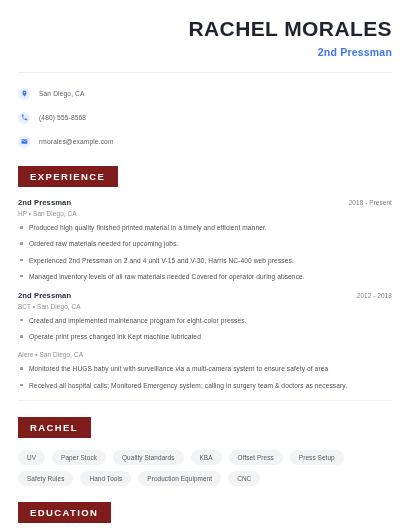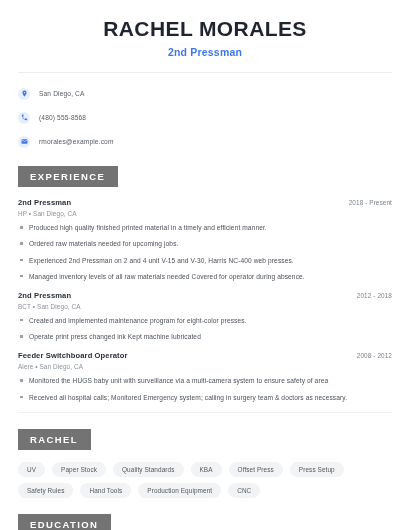--- a/index.html
+++ b/index.html
@@ -18,21 +18,21 @@
     width: 410px;
     height: 530px;
     box-sizing: border-box;
     padding: 0 18px;
     position: relative;
   }
 
   
   .header {
     padding-top: 17px;
-    text-align: center;
+    text-align: right;
   }
   .name {
     font-size: 21px;
     font-weight: bold;
     letter-spacing: 0.4px;
     color: #1f2430;
     line-height: 1.1;
   }
   .subtitle {
     margin-top: 6px;
@@ -72,21 +72,21 @@
   .contact-text {
     font-size: 6.6px;
     color: #555b66;
     letter-spacing: 0.15px;
   }
 
   
   .section { margin-top: 16px; }
   .badge {
     display: inline-block;
-    background: #737373;
+    background: #7f1d1d;
     color: #ffffff;
     font-size: 9.5px;
     font-weight: bold;
     letter-spacing: 1.4px;
     padding: 5px 13px 5px 12px;
   }
 
   
   .jobs { margin-top: 11px; }
   .job { margin-bottom: 10px; }
@@ -227,24 +227,20 @@
           <span class="job-dates">2012 - 2018</span>
         </div>
         <div class="job-meta">BCT  •  San Diego, CA</div>
         <ul class="bullets">
           <li>Created and implemented maintenance program for eight-color presses.</li>
           <li>Operate print press changed ink Kept machine lubricated</li>
         </ul>
       </div>
 
       <div class="job">
-        <div class="job-head">
-          <span class="job-title">Feeder Switchboard Operator</span>
-          <span class="job-dates">2008 - 2012</span>
-        </div>
         <div class="job-meta">Alere  •  San Diego, CA</div>
         <ul class="bullets">
           <li>Monitored the HUGS baby unit with surveillance via a multi-camera system to ensure safety of area</li>
           <li>Received all hospital calls; Monitored Emergency system; calling in surgery team &amp; doctors as necessary.</li>
         </ul>
       </div>
 
     </div>
     <div class="soft-rule"></div>
   </div>

